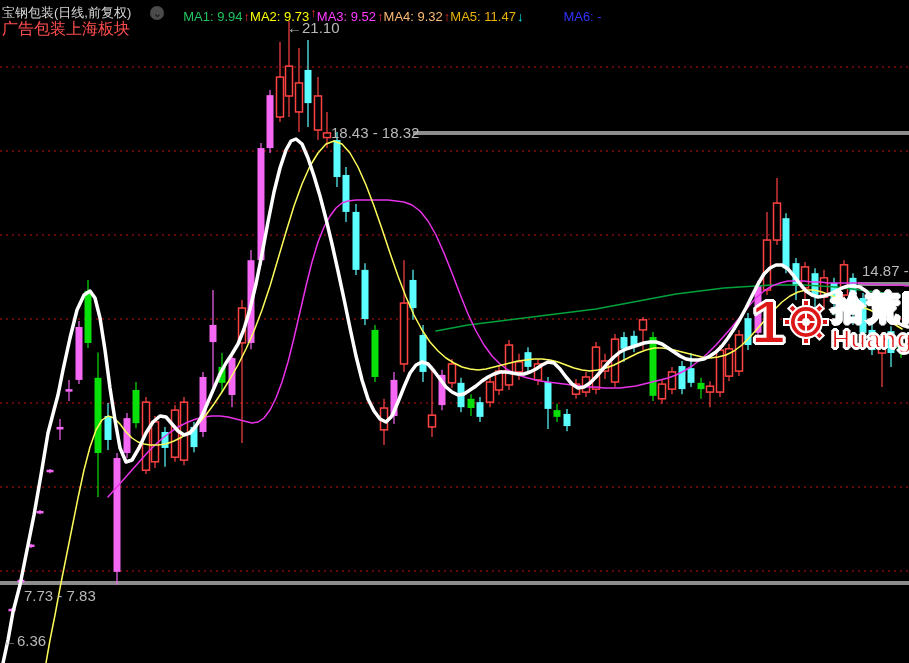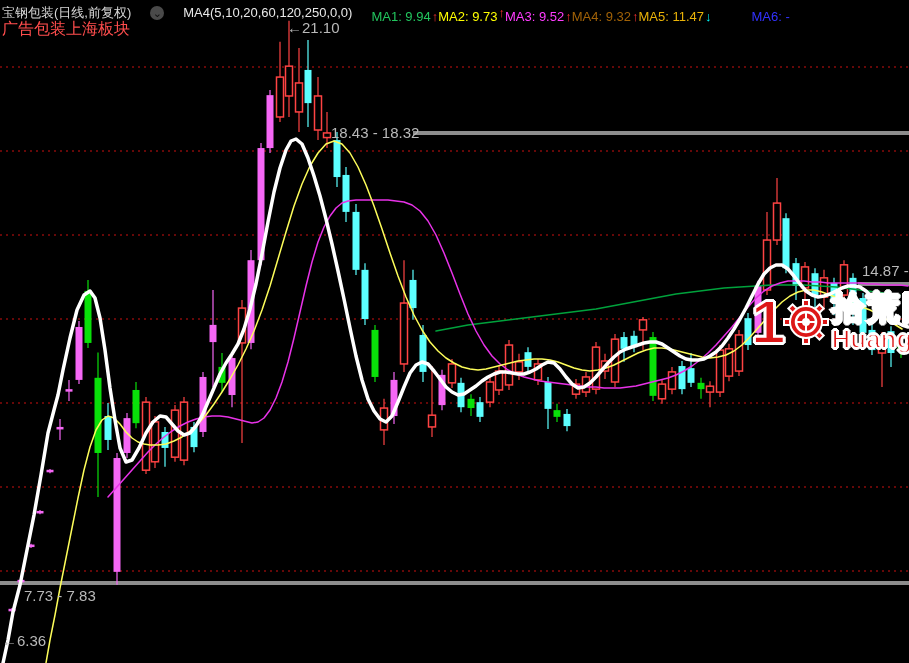--- a/index.html
+++ b/index.html
@@ -233,32 +233,31 @@
       <text x="287" y="33" fill="#b9b9b9" font-size="15" font-family="Liberation Sans, DejaVu Sans, sans-serif">←21.10</text>
       <text x="331" y="138" fill="#b9b9b9" font-size="15" font-family="Liberation Sans, DejaVu Sans, sans-serif">18.43 - 18.32</text>
       <text x="862" y="276" fill="#b9b9b9" font-size="15" font-family="Liberation Sans, DejaVu Sans, sans-serif">14.87 -</text>
       <text x="24" y="601" fill="#b9b9b9" font-size="15" font-family="Liberation Sans, DejaVu Sans, sans-serif">7.73 - 7.83</text>
       <text x="2" y="646" fill="#b9b9b9" font-size="15" font-family="Liberation Sans, DejaVu Sans, sans-serif">←6.36</text>
     </svg>
 
   <div id="header">
     <span class="title">宝钢包装(日线,前复权)</span>
     <span class="chev">⌄</span>
-    <span class="ind">MA4(5,10,20,60,120,250,0,0)</span>
     <span id="ma-values"><span class="ma-item">
           <span style="color: #22c55e;">MA1: 9.94</span>
           <span style="color: rgb(255, 50, 50);">↑</span>
         </span><span class="ma-item">
           <span style="color: rgb(255, 255, 0); margin-top: 8px;">MA2: 9.73</span>
           <span style="color: rgb(255, 50, 50);">↑</span>
         </span><span class="ma-item">
           <span style="color: rgb(255, 60, 255);">MA3: 9.52</span>
           <span style="color: rgb(255, 50, 50);">↑</span>
         </span><span class="ma-item">
-          <span style="color: #a16207;">MA4: 9.32</span>
+          <span style="color: #fdba74;">MA4: 9.32</span>
           <span style="color: rgb(255, 50, 50);">↑</span>
         </span><span class="ma-item">
           <span style="color: #eab308;">MA5: 11.47</span>
           <span style="color: rgb(0, 255, 255);">↓</span>
         </span><span class="ma-item">
           <span style="color: rgb(50, 50, 255); padding-left: 40px;">MA6: -</span>
         </span></span>
   </div>
 
   <div id="sector">广告包装上海板块</div>

